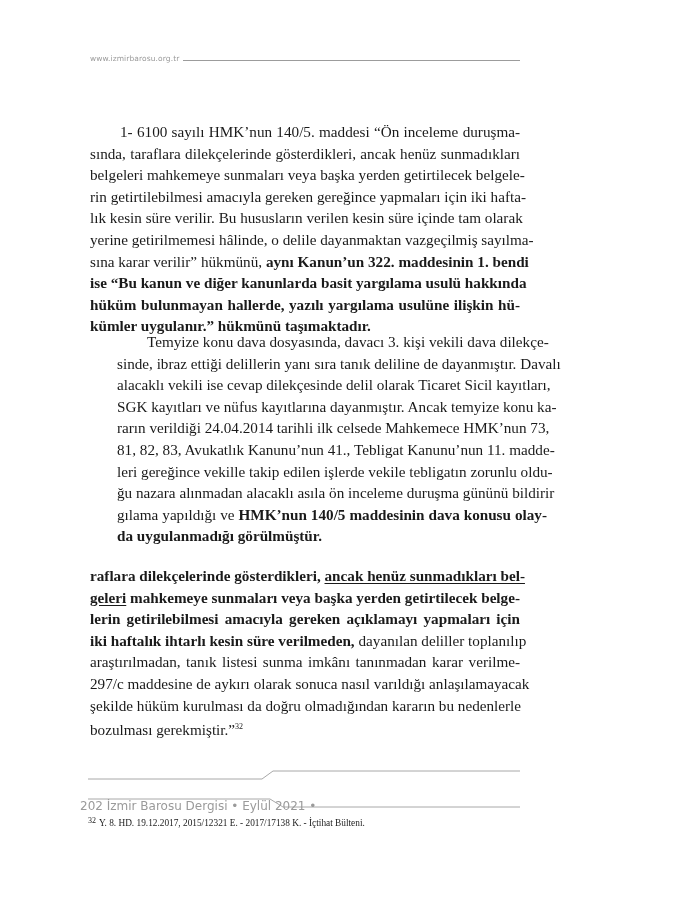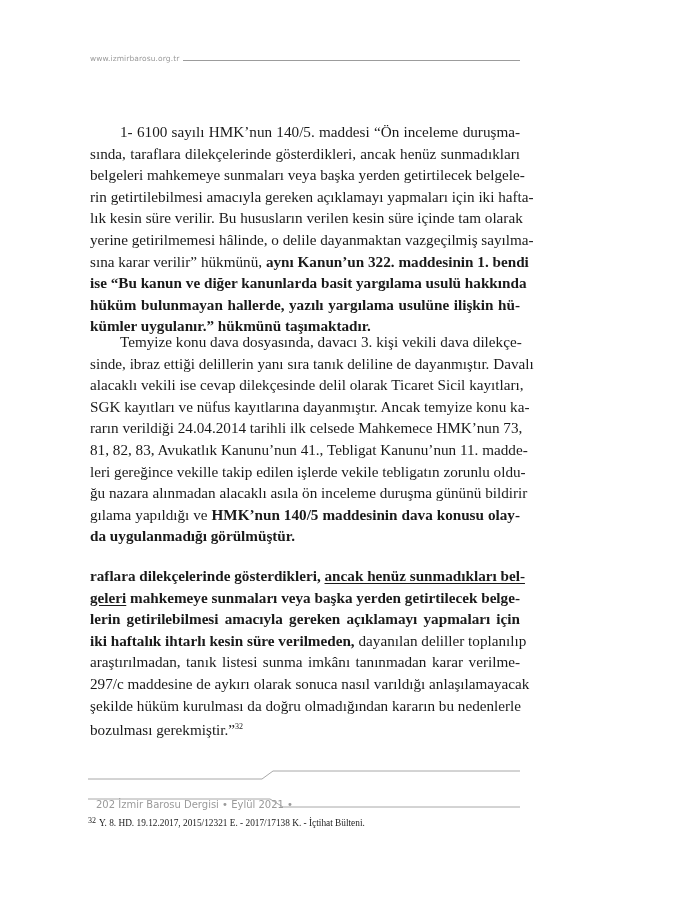--- a/index.html
+++ b/index.html
@@ -35,45 +35,45 @@
   .footer-svg { position: absolute; left: 0; top: 0; width: 700px; height: 917px; pointer-events: none; }
 
   .footnote {
     position: absolute; left: 88px; top: 816px; width: 440px;
     font-family: "Liberation Serif", "DejaVu Serif", serif; font-size: 9.3px; color: #1a1a1a;
     white-space: nowrap;
   }
   .footnote .fnnum { font-size: 8px; vertical-align: 3px; margin-right: 1px; }
 
   .footer-text {
-    position: absolute; left: 96px; top: 799px;
-    font-family: "DejaVu Sans", sans-serif; font-size: 10px; color: #9a9a9a; white-space: nowrap;
+    position: absolute; left: 80px; top: 799px;
+    font-family: "DejaVu Sans", sans-serif; font-size: 12px; color: #9a9a9a; white-space: nowrap;
   }
 </style>
 </head>
 <body>
 
 <div class="page">
 
   <span class="header-url">www.izmirbarosu.org.tr</span>
   <div class="header-rule"></div>
 
   <div class="body-text" id="p1" style="top:121px;">
       <span class="line indent"><span class="">1- 6100 sayılı HMK’nun 140/5. maddesi “Ön inceleme duruşma-</span></span>
       <span class="line"><span class="">sında, taraflara dilekçelerinde gösterdikleri, ancak henüz sunmadıkları</span></span>
       <span class="line"><span class="">belgeleri mahkemeye sunmaları veya başka yerden getirtilecek belgele-</span></span>
-      <span class="line"><span class="">rin getirtilebilmesi amacıyla gereken açıklamayı yapmaları için iki hafta-</span></span>
+      <span class="line"><span class="">rin getirtilebilmesi amacıyla gereken gereğince yapmaları için iki hafta-</span></span>
       <span class="line"><span class="">lık kesin süre verilir. Bu hususların verilen kesin süre içinde tam olarak</span></span>
       <span class="line"><span class="">yerine getirilmemesi hâlinde, o delile dayanmaktan vazgeçilmiş sayılma-</span></span>
       <span class="line"><span class="">sına karar verilir” hükmünü, </span><span class="b">aynı Kanun’un 322. maddesinin 1. bendi</span></span>
       <span class="line"><span class="b">ise “Bu kanun ve diğer kanunlarda basit yargılama usulü hakkında</span></span>
       <span class="line"><span class="b">hüküm bulunmayan hallerde, yazılı yargılama usulüne ilişkin hü-</span></span>
       <span class="line last"><span class="b">kümler uygulanır.” hükmünü taşımaktadır.</span></span>
     </div>
-  <div class="body-text" id="p2" style="top:331px;">
+  <div class="body-text" id="p2" style="top:331px;margin-left:27px;">
       <span class="line indent"><span class="">Temyize konu dava dosyasında, davacı 3. kişi vekili dava dilekçe-</span></span>
       <span class="line"><span class="">sinde, ibraz ettiği delillerin yanı sıra tanık deliline de dayanmıştır. Davalı</span></span>
       <span class="line"><span class="">alacaklı vekili ise cevap dilekçesinde delil olarak Ticaret Sicil kayıtları,</span></span>
       <span class="line"><span class="">SGK kayıtları ve nüfus kayıtlarına dayanmıştır. Ancak temyize konu ka-</span></span>
       <span class="line"><span class="">rarın verildiği 24.04.2014 tarihli ilk celsede Mahkemece HMK’nun 73,</span></span>
       <span class="line"><span class="">81, 82, 83, Avukatlık Kanunu’nun 41., Tebligat Kanunu’nun 11. madde-</span></span>
       <span class="line"><span class="">leri gereğince vekille takip edilen işlerde vekile tebligatın zorunlu oldu-</span></span>
       <span class="line"><span class="">ğu nazara alınmadan alacaklı asıla ön inceleme duruşma gününü bildirir</span></span>
       <span class="line"><span class="">gılama yapıldığı ve </span><span class="b">HMK’nun 140/5 maddesinin dava konusu olay-</span></span>
       <span class="line last"><span class="b">da uygulanmadığı görülmüştür.</span></span>

